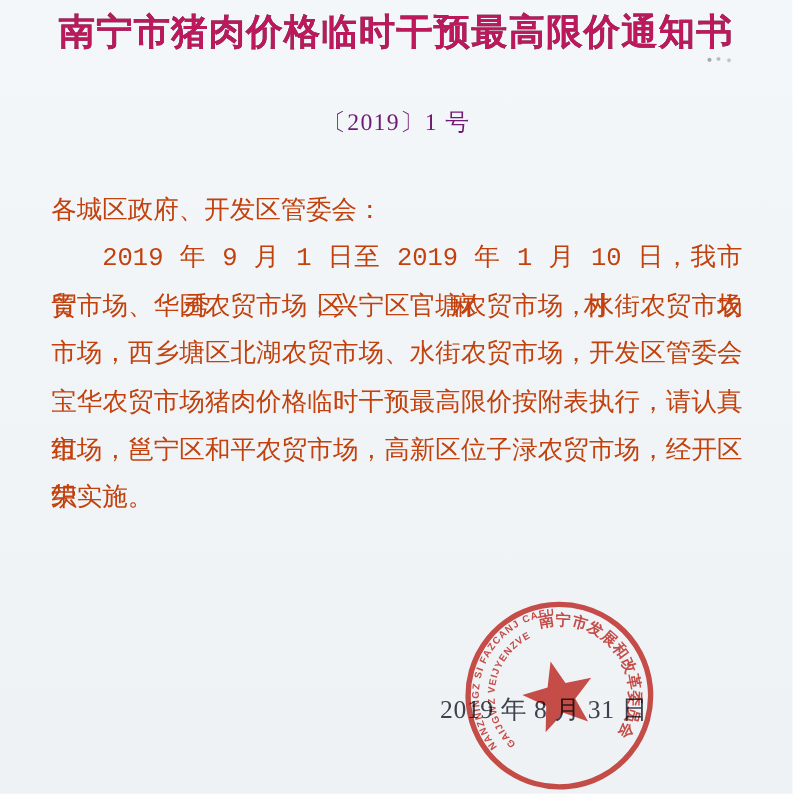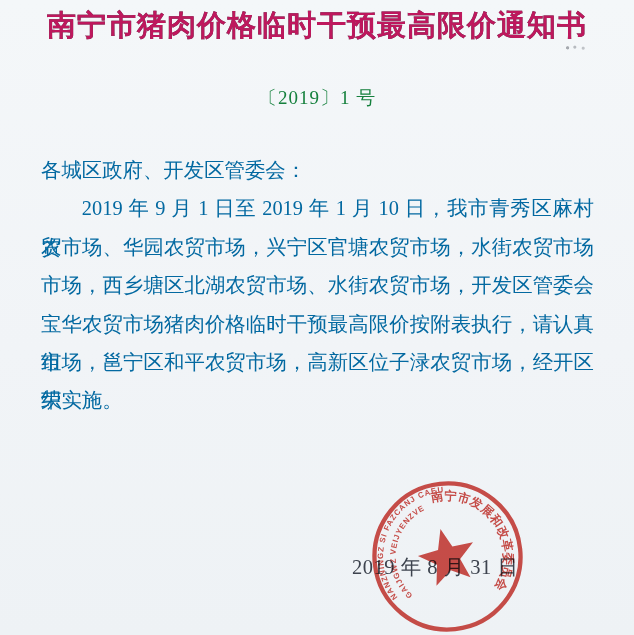--- a/index.html
+++ b/index.html
@@ -33,29 +33,30 @@
     text-shadow: 0 0 0.5px #3a3d44;
   }
   .doc-number {
     position: absolute;
     top: 85px;
     left: 0;
     width: 100%;
     text-align: center;
     font-size: 19px;
     letter-spacing: 1px;
-    color: #15803d;
+    color: #701a75;
   }
   .body-text {
     position: absolute;
     top: 151px;
     left: 41px;
     width: 553px;
     font-size: 20.4px;
-    color: #0369a1;
+    color: #c2410c;
+    font-family: Liberation Mono, monospace;
   }
   .line {
     line-height: 38.4px;
     height: 38.4px;
     white-space: nowrap;
   }
   .line.wrapline {
     white-space: normal;
     text-align: justify;
     text-align-last: justify;

